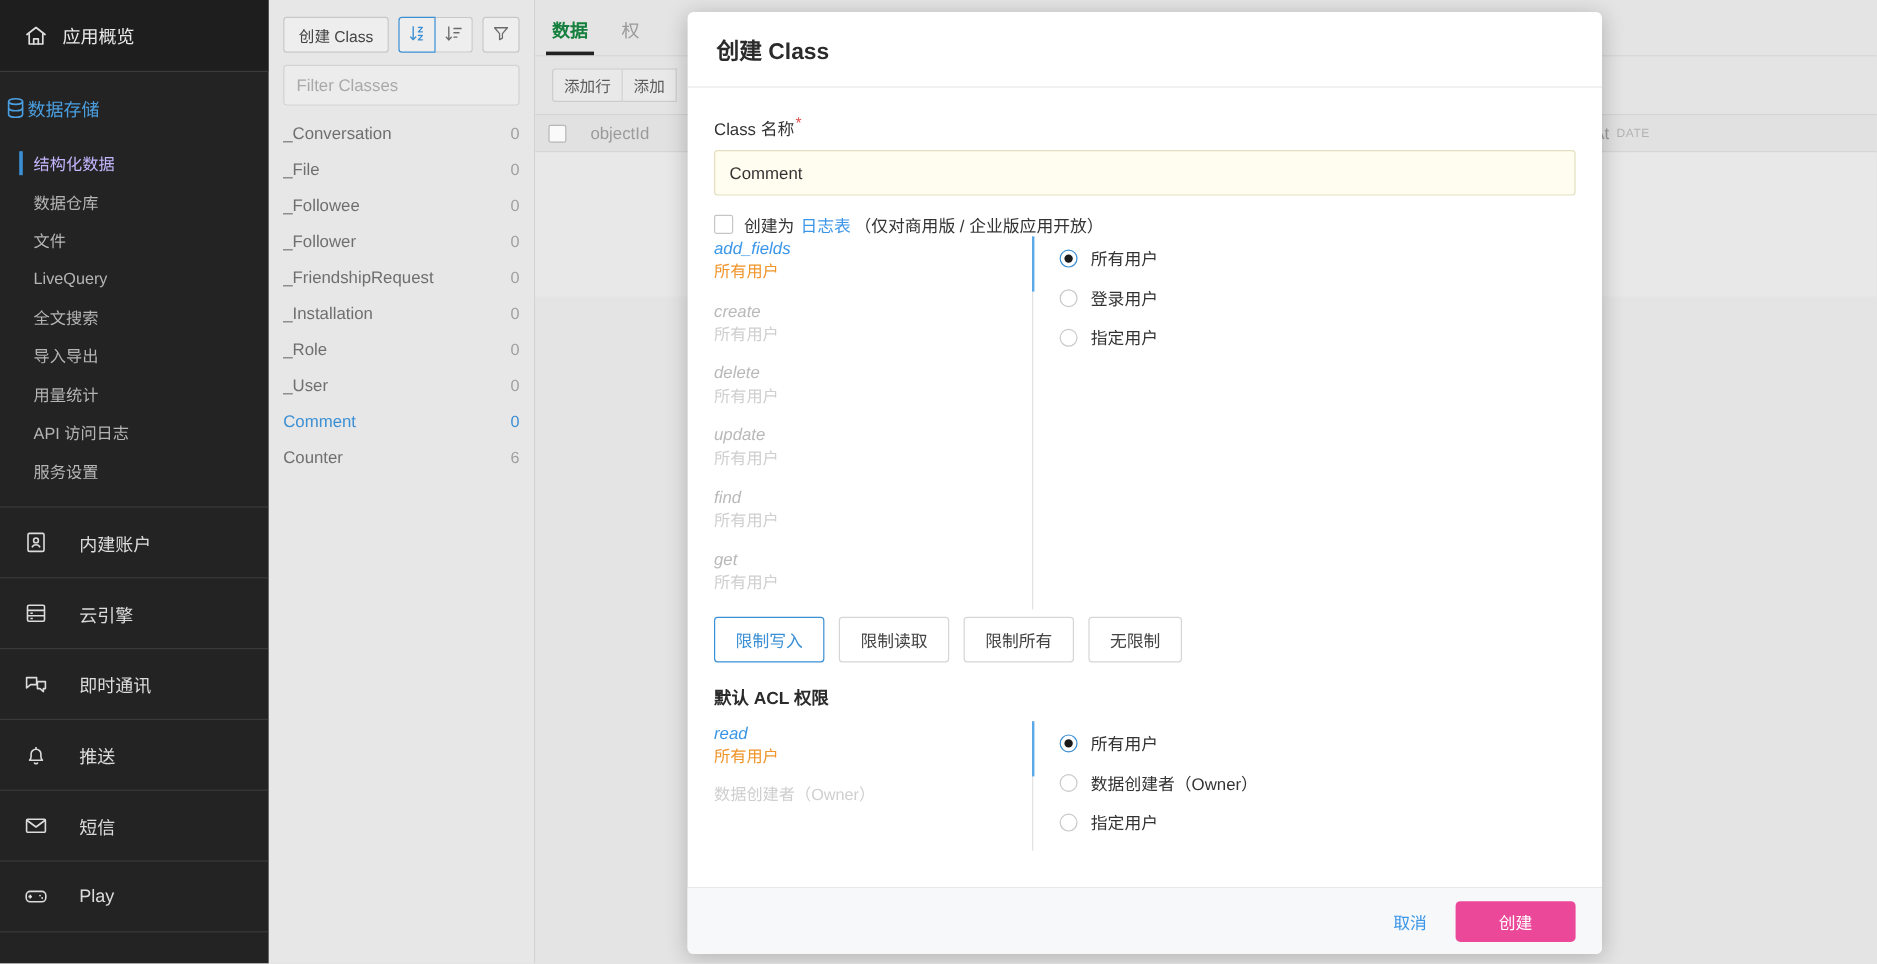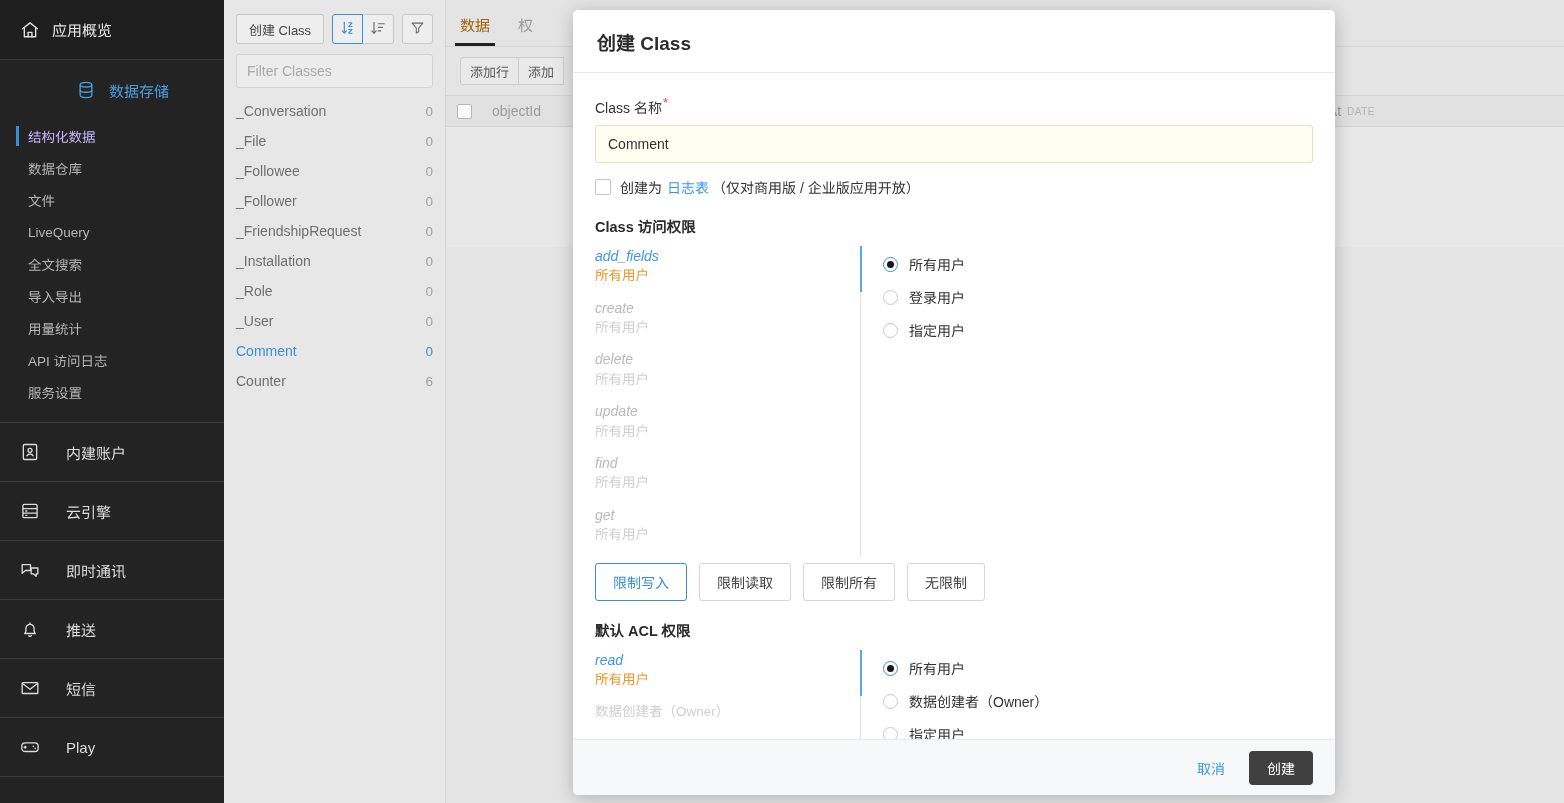--- a/index.html
+++ b/index.html
@@ -24,22 +24,22 @@
   }
   .sb-top {
     height: 60px; display: flex; align-items: center;
     padding-left: 20px; gap: 12px;
     border-bottom: 1px solid #3a3a3a;
     background: #1e1e1e;
   }
   .sb-top .label { font-size: 15px; color: #e8e8e8; }
   .sb-group-head {
     height: 60px; display: flex; align-items: center;
-    padding-left: 36px; gap: 13px;
-    color: #4a9fe0; font-size: 15px; margin-left: 40px;
+    padding-left: 3px; gap: 0;
+    color: #4a9fe0; font-size: 15px;
   }
   .sb-section { border-bottom: 1px solid #3a3a3a; }
   .sb-sub {
     position: relative;
     height: 32px; display: flex; align-items: center;
     padding-left: 28px;
     font-size: 13.5px; color: #b5b5b5;
     cursor: pointer;
   }
   .sb-sub.active { color: #c4b5fd; }
@@ -104,21 +104,21 @@
   .main { flex: 1 1 auto; height: 803px; background: #e4e4e4; position: relative; }
   .tabs {
     height: 47px; display: flex; align-items: flex-end; gap: 28px;
     padding-left: 14px; border-bottom: 1px solid #d6d6d6;
     background: #e4e4e4;
   }
   .tab {
     font-size: 15px; color: #9a9a9a; padding-bottom: 11px;
     position: relative; cursor: pointer; white-space: nowrap;
   }
-  .tab.active { color: #a16207; font-weight: normal; }
+  .tab.active { color: #15803d; font-weight: bold; }
   .tab.active::after {
     content:""; position:absolute; left:-5px; right:-5px; bottom:0;
     height: 3px; background: #222;
   }
   .maintoolbar { height: 48px; display: flex; align-items: center; gap: 0; padding-left: 14px; }
   .mt-btn {
     height: 28px; padding: 0 9px; background: #e9e9e9;
     border: 1px solid #cdcdcd; font-size: 13px; color: #5b5b5b;
     cursor: pointer; white-space: nowrap;
   }
@@ -201,22 +201,22 @@
   .modal-foot {
     height: 56px; flex: 0 0 56px;
     border-top: 1px solid #e8e8e8;
     background: #f7f8fa;
     border-radius: 0 0 5px 5px;
     display: flex; align-items: center; justify-content: flex-end;
     gap: 14px; padding-right: 22px;
   }
   .btn-cancel { background: none; border: none; font-size: 14px; color: #3b96e8; cursor: pointer; padding: 6px 10px; }
   .btn-primary {
-    height: 34px; padding: 0 18px; border: none; border-radius: 4px;
-    background: #404040; color: #fff; font-size: 14px; cursor: pointer;
+    height: 34px; padding: 0 36px; border: none; border-radius: 4px;
+    background: #ec4899; color: #fff; font-size: 14px; cursor: pointer;
   }
   button, input { font-family: "Liberation Sans", "DejaVu Sans", sans-serif; }
 </style>
 </head>
 <body>
 
 <div class="app">
 
   <nav class="sidebar">
 
@@ -459,21 +459,20 @@
       </div>
       <input class="name-input" type="text" value="Comment" style="">
 
       <div class="chk-row">
         <span class="chk-box"></span>
         <span>创建为</span>
         <span class="link" style="margin-left:-4px">日志表</span>
         <span style="margin-left:-6px">（仅对商用版 / 企业版应用开放）</span>
       </div>
 
-      <div class="sec-title">Class 访问权限</div>
 
       <div class="perm-wrap">
         <div class="perm-left">
           <div class="perm-op active">
             <div class="op-name">add_fields</div>
             <div class="op-val">所有用户</div>
           </div>
           <div class="perm-op">
             <div class="op-name">create</div>
             <div class="op-val">所有用户</div>

